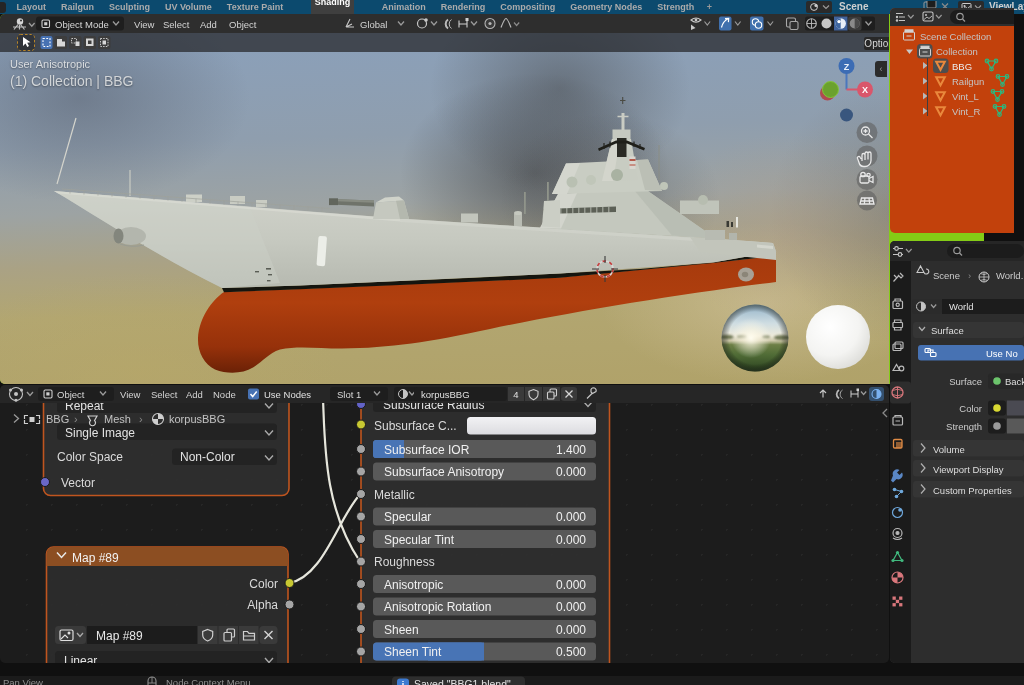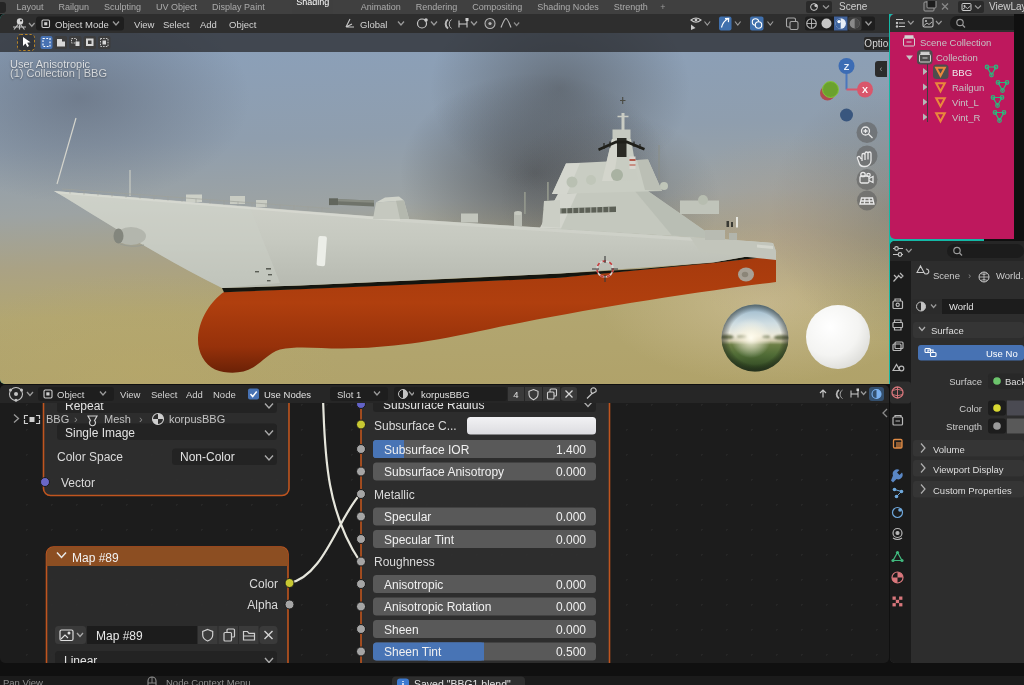--- a/index.html
+++ b/index.html
@@ -2,33 +2,33 @@
 <html><head><meta charset="utf-8">
 <style>
 *{margin:0;padding:0;box-sizing:border-box}
 html,body{width:1024px;height:685px;overflow:hidden}
 body{background:#101010;font-family:"Liberation Sans",sans-serif;position:relative;color:#c8c8c8;font-size:11px}
 .abs{position:absolute}
 svg{display:block}
 </style></head>
 <body>
 
-<div class="abs" id="topbar" style="left:0;top:0;width:1024px;height:14px;background:#404040;">
+<div class="abs" id="topbar" style="left:0;top:0;width:1024px;height:14px;background:#0c4a6e;font-weight:bold;">
   <div class="abs" style="left:0;top:2px;width:6px;height:11px;background:#252525;border-radius:0 3px 3px 0"></div>
   <div class="abs tabs" style="left:9px;top:0;height:14px;display:flex;align-items:center;color:#ababab;font-size:9px">
     <span style="padding:0 7.5px">Layout</span>
       <span style="padding:0 7.5px">Railgun</span>
       <span style="padding:0 7.5px">Sculpting</span>
-      <span style="padding:0 7.5px">UV Object</span>
-      <span style="padding:0 7.5px">Display Paint</span>
+      <span style="padding:0 7.5px">UV Volume</span>
+      <span style="padding:0 7.5px">Texture Paint</span>
       <span style="padding:0 4px;margin:0 20px;background:#3f3f3f;color:#fff;height:24px;line-height:14px">Shading</span>
       <span style="padding:0 7.5px">Animation</span>
       <span style="padding:0 7.5px">Rendering</span>
       <span style="padding:0 7.5px">Compositing</span>
-      <span style="padding:0 7.5px">Shading Nodes</span>
+      <span style="padding:0 7.5px">Geometry Nodes</span>
       <span style="padding:0 7.5px">Strength</span>
       <span style="padding:0 5px;color:#999">+</span>
   </div>
   <svg class="abs" style="left:806px;top:1px" width="218" height="12" viewBox="0 0 218 12">
     <rect x="0" y="0" width="26" height="12" rx="2" fill="#2a2a2a"></rect>
     <circle cx="8" cy="6" r="3.4" fill="none" stroke="#ccc" stroke-width="1"></circle>
       <circle cx="10" cy="4.5" r="1.6" fill="#ccc"></circle>
     <path d="M17 4.5 l3 3 l3 -3" stroke="#999" stroke-width="1.2" fill="none"></path>
     <text x="33" y="9" fill="#d0d0d0" font-size="10">Scene</text>
     <rect x="118" y="1" width="10" height="9" rx="1" fill="none" stroke="#9a9a9a" stroke-width="1"></rect>
@@ -36,21 +36,21 @@
     <path d="M136 2.5 l6 6 M142 2.5 l-6 6" stroke="#8a8a8a" stroke-width="1.2"></path>
     <rect x="152" y="0" width="26" height="12" rx="2" fill="#2a2a2a"></rect>
     <rect x="156" y="2.5" width="9" height="7" rx="1" fill="none" stroke="#ccc" stroke-width="1"></rect>
       <circle cx="158.5" cy="5" r="1" fill="#ccc"></circle>
       <path d="M156.5 8.5 l3 -2.5 l2 1.5 l3 -2.5" stroke="#ccc" stroke-width="0.9" fill="none"></path>
     <path d="M169 4.5 l3 3 l3 -3" stroke="#999" stroke-width="1.2" fill="none"></path>
     <text x="183" y="9" fill="#d0d0d0" font-size="10">ViewLay</text>
   </svg>
 </div>
 
-<div class="abs" id="vp" style="left:0;top:14px;width:984px;height:370px;background:#14b8a6;border-radius:5px;overflow:hidden">
+<div class="abs" id="vp" style="left:0;top:14px;width:984px;height:370px;background:#84cc16;border-radius:5px;overflow:hidden">
   <div class="abs" id="vpheader" style="left:0;top:0;width:889px;height:19px;background:#2e2e2e;">
     <svg class="abs" style="left:0;top:0" width="889" height="19" viewBox="0 0 889 19">
 
       <circle cx="20" cy="7.5" r="3.2" fill="#d5d5d5"></circle>
         <circle cx="21" cy="6.5" r="1" fill="#2e2e2e"></circle>
       <path d="M14 15.5 l4 -5 m2.5 0 l4 5 M13 13 h13 M19.5 11 v4.5" stroke="#c0c0c0" stroke-width="1.2" fill="none"></path>
       <path d="M29 9 l2.8 3.2 l2.8 -3.2" stroke="#9a9a9a" stroke-width="1.3" fill="none"></path>
 
       <rect x="36" y="2.5" width="88" height="14" rx="3" fill="#1e1e1e"></rect>
       <rect x="42" y="6" width="7.5" height="7.5" rx="1.2" fill="none" stroke="#cfcfcf" stroke-width="1.1"></rect>
@@ -262,21 +262,21 @@
         <rect x="75.5" y="8.5" width="4" height="4.5" fill="#d8d8d8"></rect>
       <rect x="83.5" y="3" width="12.5" height="13" rx="2" fill="#3d3d3d"></rect>
       <path d="M86 5.5 h7.5 v7.5 h-7.5 Z M88 7.5 h3.5 v3.5 h-3.5 Z" fill="#d8d8d8" fill-rule="evenodd"></path>
       <rect x="98" y="3" width="12.5" height="13" rx="2" fill="#3d3d3d"></rect>
       <rect x="100.5" y="5.5" width="7.5" height="8" fill="none" stroke="#d8d8d8" stroke-width="0.9" stroke-dasharray="1.5 1.2"></rect>
         <rect x="102.5" y="7.5" width="3.5" height="4" fill="#d8d8d8"></rect>
     </svg>
     <div class="abs" style="left:864px;top:4px;width:42px;height:13px;background:#282828;border-radius:2px;display:flex;align-items:center;justify-content:center;color:#d6d6d6;font-size:10px">Options&nbsp;<span style="font-size:8px;color:#999">▾</span></div>
 
     <div class="abs" style="left:10px;top:25px;color:#dadde0;font-size:11px;text-shadow:0 1px 2px rgba(0,0,0,0.4)">User Anisotropic</div>
-    <div class="abs" style="left:10px;top:34px;color:#d2d5d8;font-size:11px;text-shadow:0 1px 2px rgba(0,0,0,0.4)">(1) Collection | BBG</div>
+    <div class="abs" style="left:10px;top:40px;color:#d2d5d8;font-size:14px;text-shadow:0 1px 2px rgba(0,0,0,0.4)">(1) Collection | BBG</div>
 
     <svg class="abs" style="left:810px;top:19px" width="79" height="195" viewBox="0 0 79 195">
       <path d="M36.5 21 L36.5 37.5" stroke="#4a77bd" stroke-width="2"></path>
       <path d="M36.5 37.5 L55 37.5" stroke="#d9566b" stroke-width="2"></path>
       <circle cx="17.5" cy="41" r="7.5" fill="#b04a50"></circle>
       <circle cx="20.5" cy="37.5" r="8" fill="#6ba12e" stroke="#83c43a" stroke-width="1"></circle>
       <circle cx="36.5" cy="14" r="8" fill="#3c6cb4"></circle>
       <text x="36.5" y="17.5" fill="#e8eef8" font-size="9" text-anchor="middle" font-weight="bold">Z</text>
       <circle cx="55" cy="37.5" r="8" fill="#d9566b"></circle>
       <text x="55" y="41" fill="#fff" font-size="9" text-anchor="middle" font-weight="bold">X</text>
@@ -524,21 +524,21 @@
           <rect x="856.5" y="3.5" width="2.5" height="2.5" fill="#cfcfcf" stroke="none"></rect>
         </g>
       <path d="M861 6.5 l2.6 3 l2.6 -3" stroke="#9a9a9a" stroke-width="1.2" fill="none"></path>
       <rect x="869" y="2" width="15" height="14" rx="3" fill="#34506e"></rect>
       <circle cx="876.5" cy="9" r="4.5" fill="none" stroke="#7ab1f0" stroke-width="1.1"></circle>
         <path d="M876.5 4.5 a4.5 4.5 0 0 1 0 9" fill="#7ab1f0"></path>
     </svg>
   </div>
 </div>
 
-<div class="abs" id="outliner" style="left:890px;top:14px;width:124px;height:225px;background:#be185d;border-radius:5px 0 0 5px;overflow:hidden">
+<div class="abs" id="outliner" style="left:890px;top:8px;width:124px;height:225px;background:#c2410c;border-radius:5px 0 0 5px;overflow:hidden">
   <svg class="abs" style="left:0;top:0" width="134" height="225" viewBox="890 14 134 225" font-family="Liberation Sans, sans-serif">
     <rect x="890" y="14" width="134" height="18" fill="#2e2e2e"></rect>
     <g stroke="#c4c4c4" stroke-width="1.1" fill="none">
       <path d="M896 19.5 h7 M899 23 h6 M899 26.5 h6"></path>
         <circle cx="897" cy="23" r="1.2" fill="#c4c4c4" stroke="none"></circle>
         <circle cx="897" cy="26.5" r="1.2" fill="#c4c4c4" stroke="none"></circle>
     </g>
     <path d="M908 21 l2.8 3.2 l2.8 -3.2" stroke="#9a9a9a" stroke-width="1.2" fill="none"></path>
     <rect x="923" y="18" width="10" height="9" rx="1.5" fill="none" stroke="#c4c4c4" stroke-width="1.1"></rect>
       <circle cx="926" cy="21" r="1" fill="#c4c4c4"></circle>

